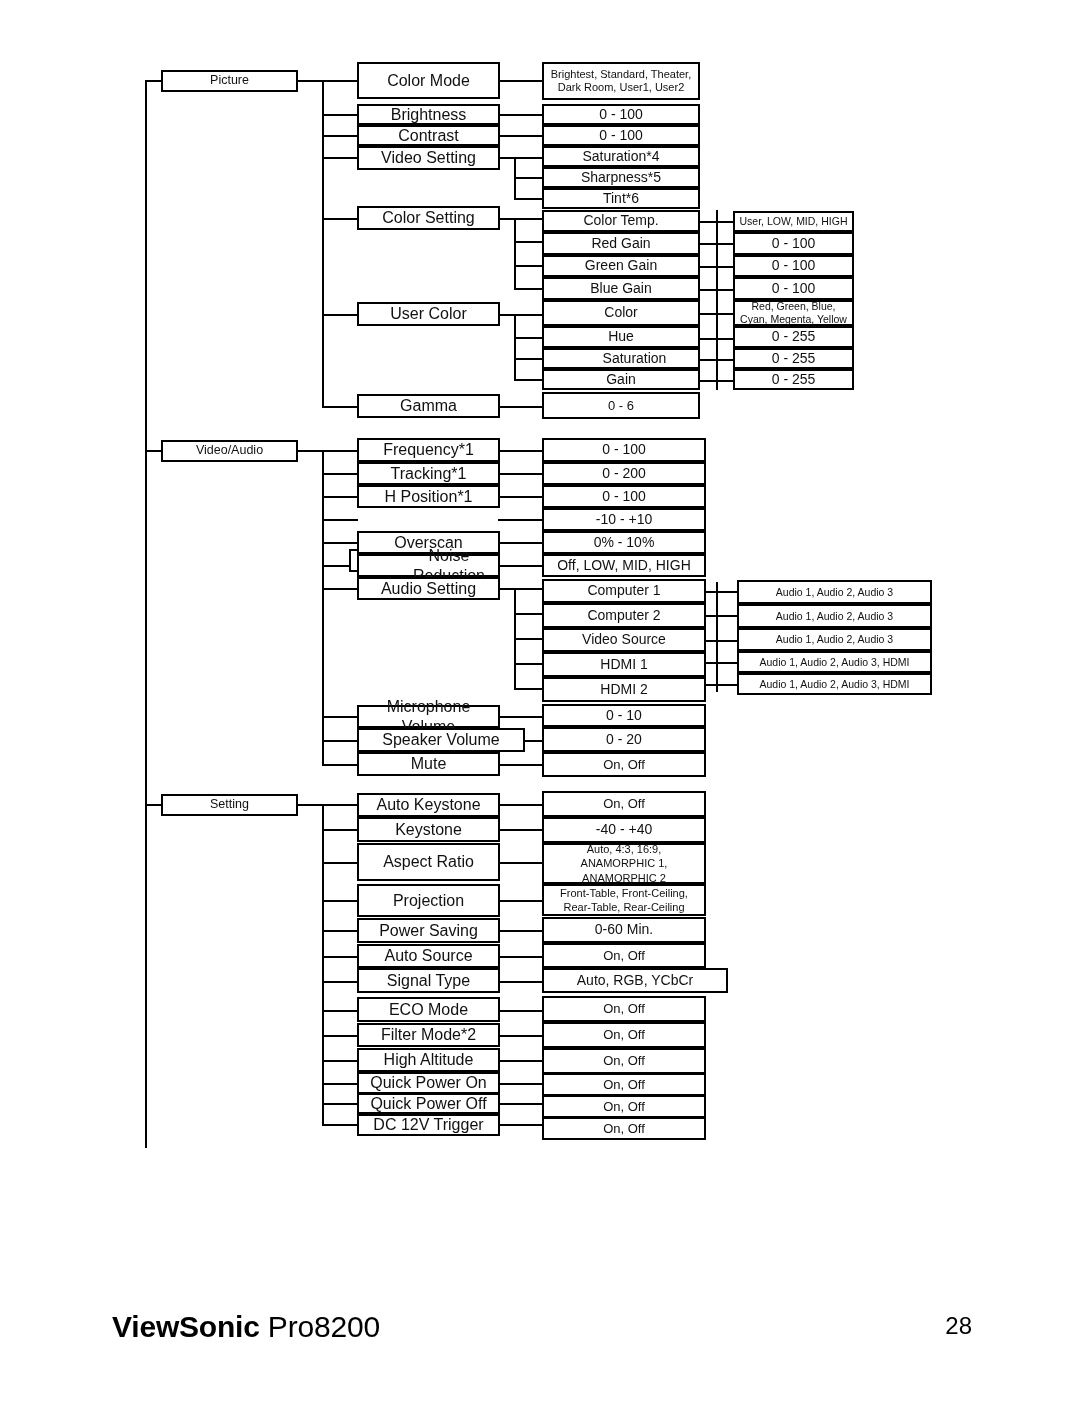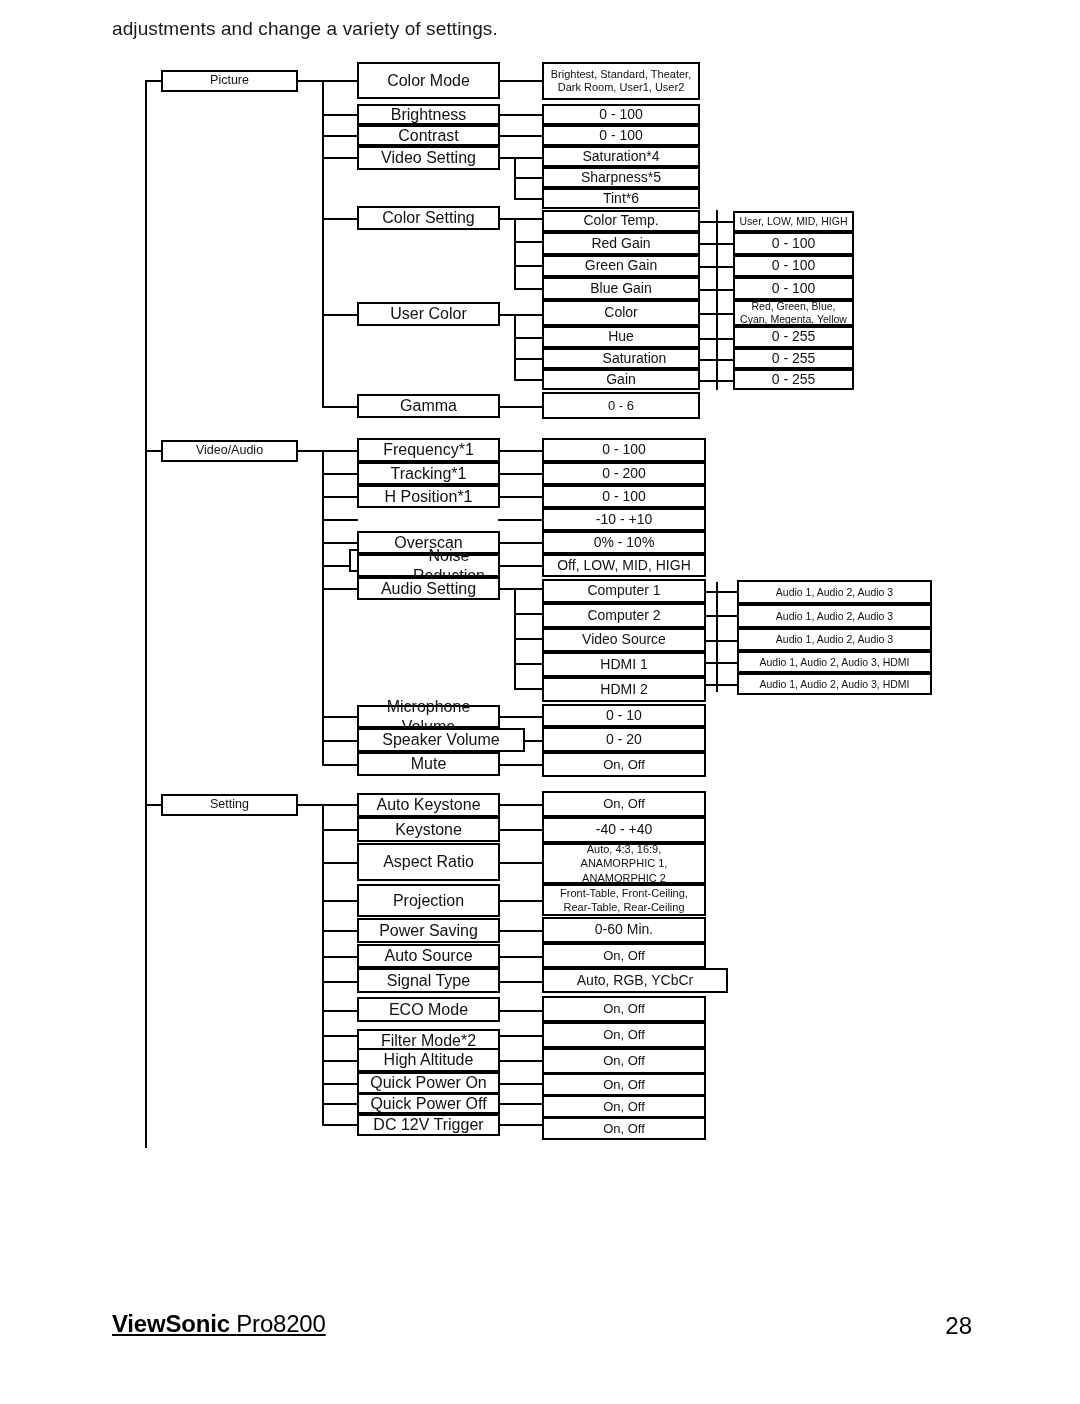--- a/index.html
+++ b/index.html
@@ -38,35 +38,34 @@
 
   
   .ln{position:absolute;background:#000;}
   .vl{width:2px;}
   .hl{height:2px;}
 
   
   .footer{position:absolute;left:0;top:1300px;width:1080px;height:60px;}
   .brand{
     position:absolute;left:112px;top:1310px;
-    font-size:24px;letter-spacing:-.2px;white-space:nowrap;text-decoration:underline;
+    font-size:30px;letter-spacing:-.2px;white-space:nowrap;
   }
   .brand b{font-weight:bold;}
   .brand span.model{font-weight:normal;}
   .pageno{
     position:absolute;right:108px;top:1312px;
     font-size:24px;
   }
 </style>
 </head>
 <body>
 
 <div class="page">
 
-  <div class="intro">adjustments and change a variety of settings.</div>
 
   <div class="diagram">
 
     <div class="ln vl" style="left:145px;top:80px;height:1068px;"></div>
     <div class="ln hl" style="left:145px;top:80px;width:17px;"></div>
     <div class="ln hl" style="left:145px;top:450px;width:17px;"></div>
     <div class="ln hl" style="left:145px;top:804px;width:17px;"></div>
 
     <div class="ln hl" style="left:296px;top:80px;width:28px;"></div>
     <div class="ln vl" style="left:322px;top:80px;height:328px;"></div>
@@ -394,21 +393,21 @@
     </div>
     <div class="node l2" style="left:357px;top:944px;width:143px;height:24px;">
       <span>Auto Source</span>
     </div>
     <div class="node l2" style="left:357px;top:968px;width:143px;height:25px;">
       <span>Signal Type</span>
     </div>
     <div class="node l2" style="left:357px;top:997px;width:143px;height:25px;">
       <span>ECO Mode</span>
     </div>
-    <div class="node l2" style="left:357px;top:1023px;width:143px;height:24px;margin-top:6px;">
+    <div class="node l2" style="left:357px;top:1023px;width:143px;height:24px;">
       <span>Filter Mode*2</span>
     </div>
     <div class="node l2" style="left:357px;top:1048px;width:143px;height:24px;">
       <span>High Altitude</span>
     </div>
     <div class="node l2" style="left:357px;top:1072px;width:143px;height:22px;">
       <span>Quick Power On</span>
     </div>
     <div class="node l2" style="left:357px;top:1093px;width:143px;height:21px;">
       <span>Quick Power Off</span>

